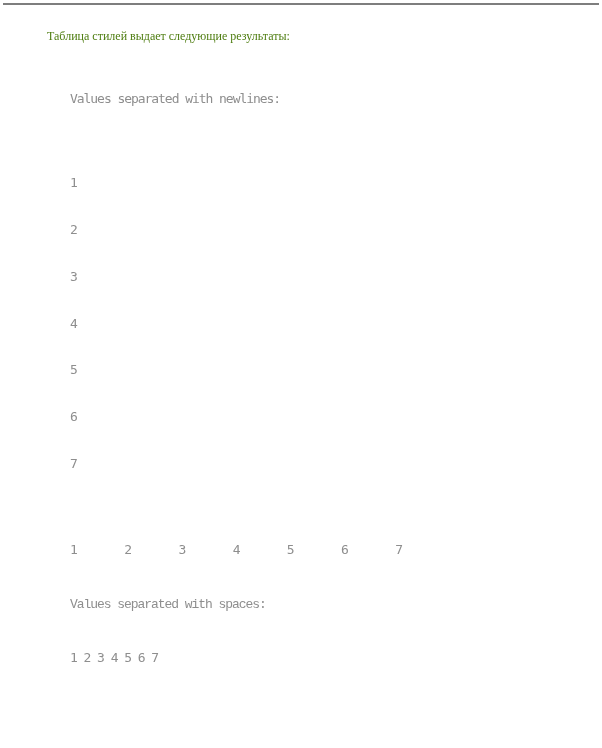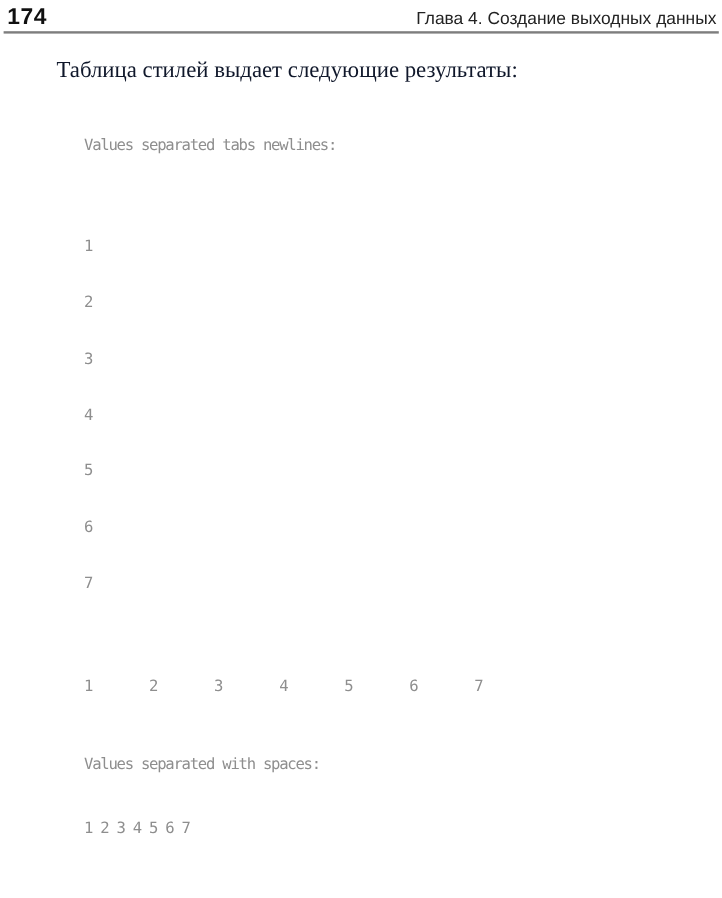--- a/index.html
+++ b/index.html
@@ -21,58 +21,54 @@
     margin: 4px 5px 0 6px;
     font-family: "Liberation Sans", "DejaVu Sans", sans-serif;
   }
   .pagenum  { font-size: 19px; font-weight: bold; color: #101010; letter-spacing: 0.5px; }
   .chapter  { font-size: 14.5px; font-weight: normal; color: #222222; }
   .rule     { height: 2px; background: #7e7e7e; margin: 3px 3px 0 3px; }
 
   
   .intro {
     margin: 21px 4px 0 47px;
-    font-size: 19px;
+    font-size: 12px;
     line-height: 20px;
-    color: #0f172a;
+    color: #4d7c0f;
   }
 
   
   .codeblock {
     margin-left: 70px;
     font-family: "DejaVu Sans Mono", "Liberation Mono", monospace;
     font-size: 13px;
     letter-spacing: -1.05px;
     line-height: 15.6px;
     color: #8e8e8e;
     white-space: pre;
   }
   .codeblock div { white-space: pre; }
   .clabel1  { margin-top: 14px; }
   .cnums    { margin-top: 6px; }
   .clabel2  { margin-top: 12px; }
   .ctabs    { margin-top: 8px; }
-  .clabel3  { margin-top: 18px; }
+  .clabel3  { margin-top: 8px; font-family: Liberation Mono, monospace; }
   .cspaces  { margin-top: 7px; }
 </style>
 </head>
 <body>
 
 <div class="page">
 
-  <div class="pagehead">
-    <span class="pagenum">174</span>
-    <span class="chapter">Глава 4. Создание выходных данных</span>
-  </div>
   <div class="rule"></div>
 
   <div class="intro">Таблица стилей выдает следующие результаты:</div>
 
   <div class="codeblock">
-    <div class="clabel1">Values separated tabs newlines:</div>
+    <div class="clabel1">Values separated with newlines:</div>
     <div class="cnums">
       <div>1</div>
       <div>2</div>
       <div>3</div>
       <div>4</div>
       <div>5</div>
       <div>6</div>
       <div>7</div>
     </div>
     <div class="ctabs">1       2       3       4       5       6       7</div>

